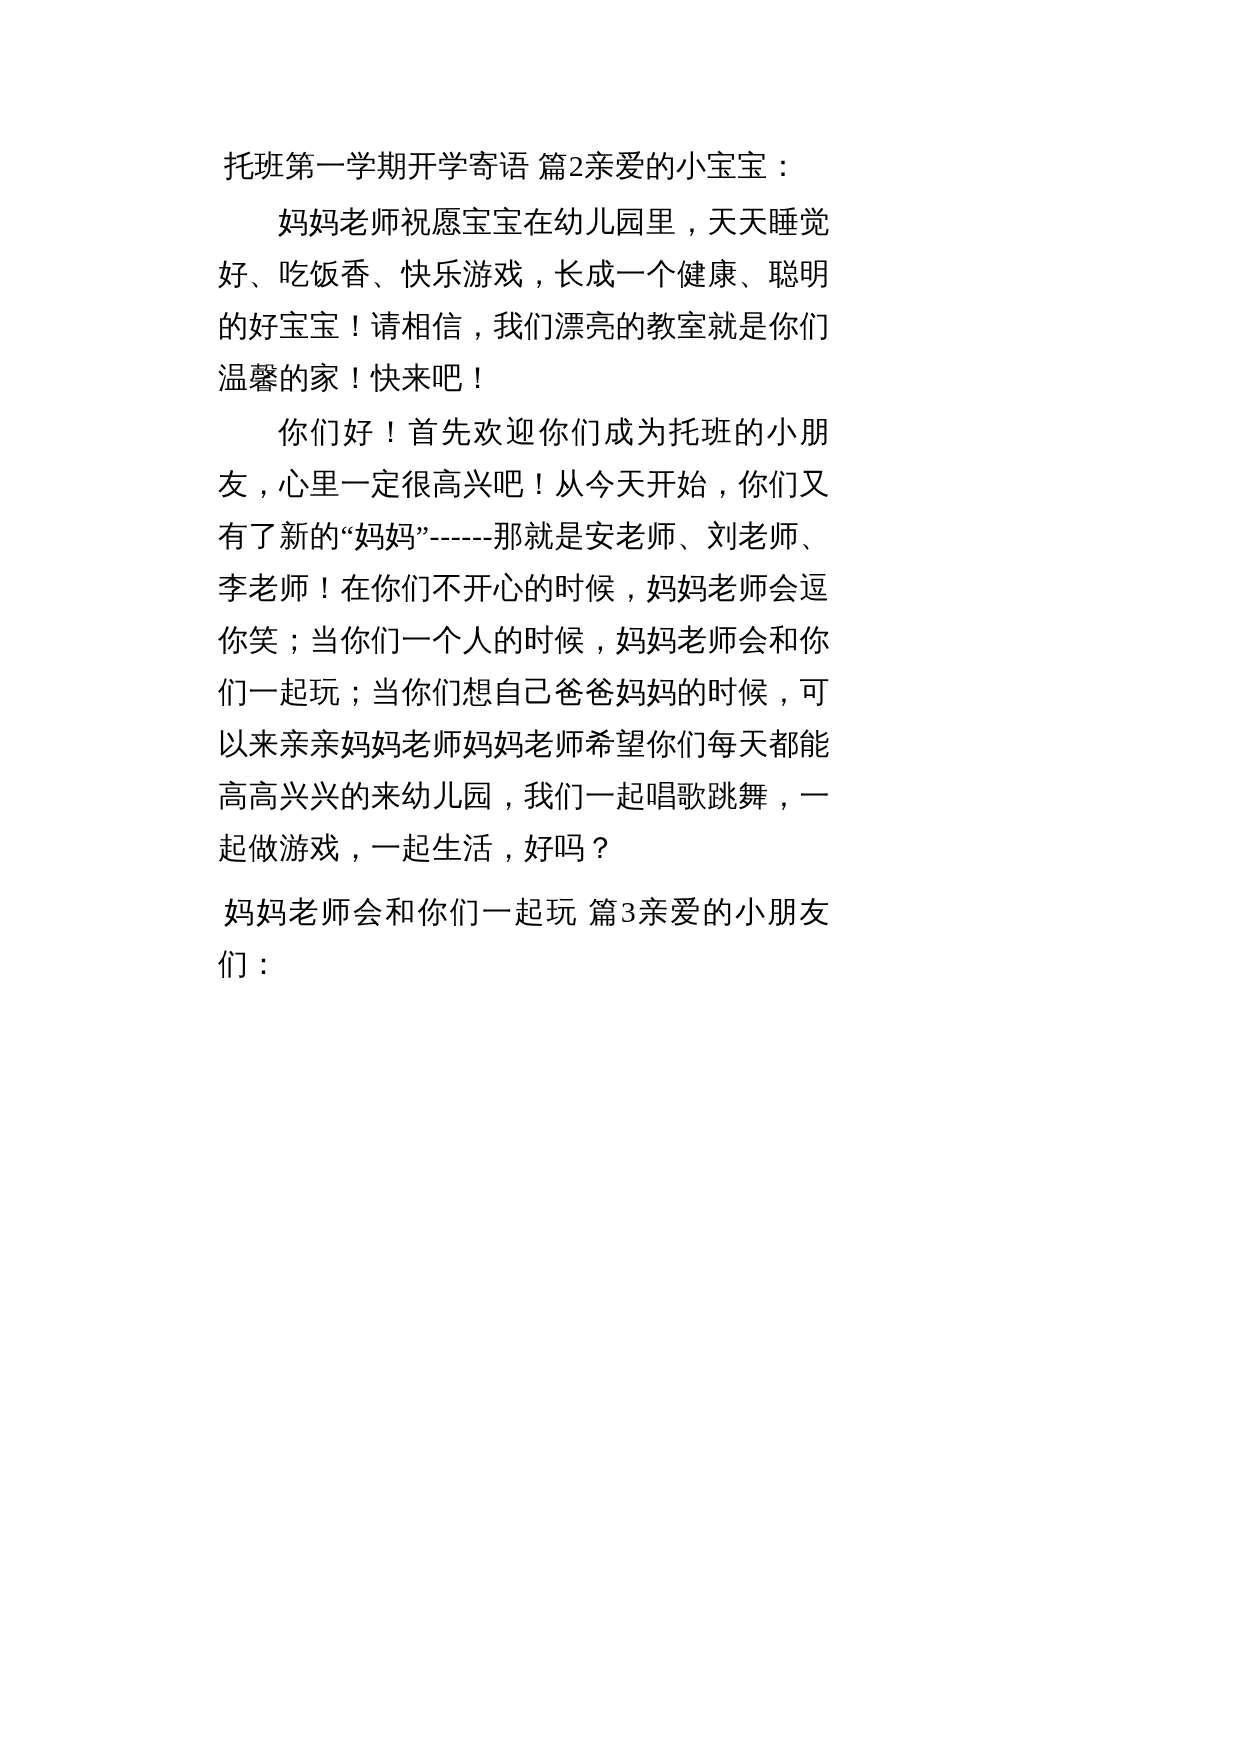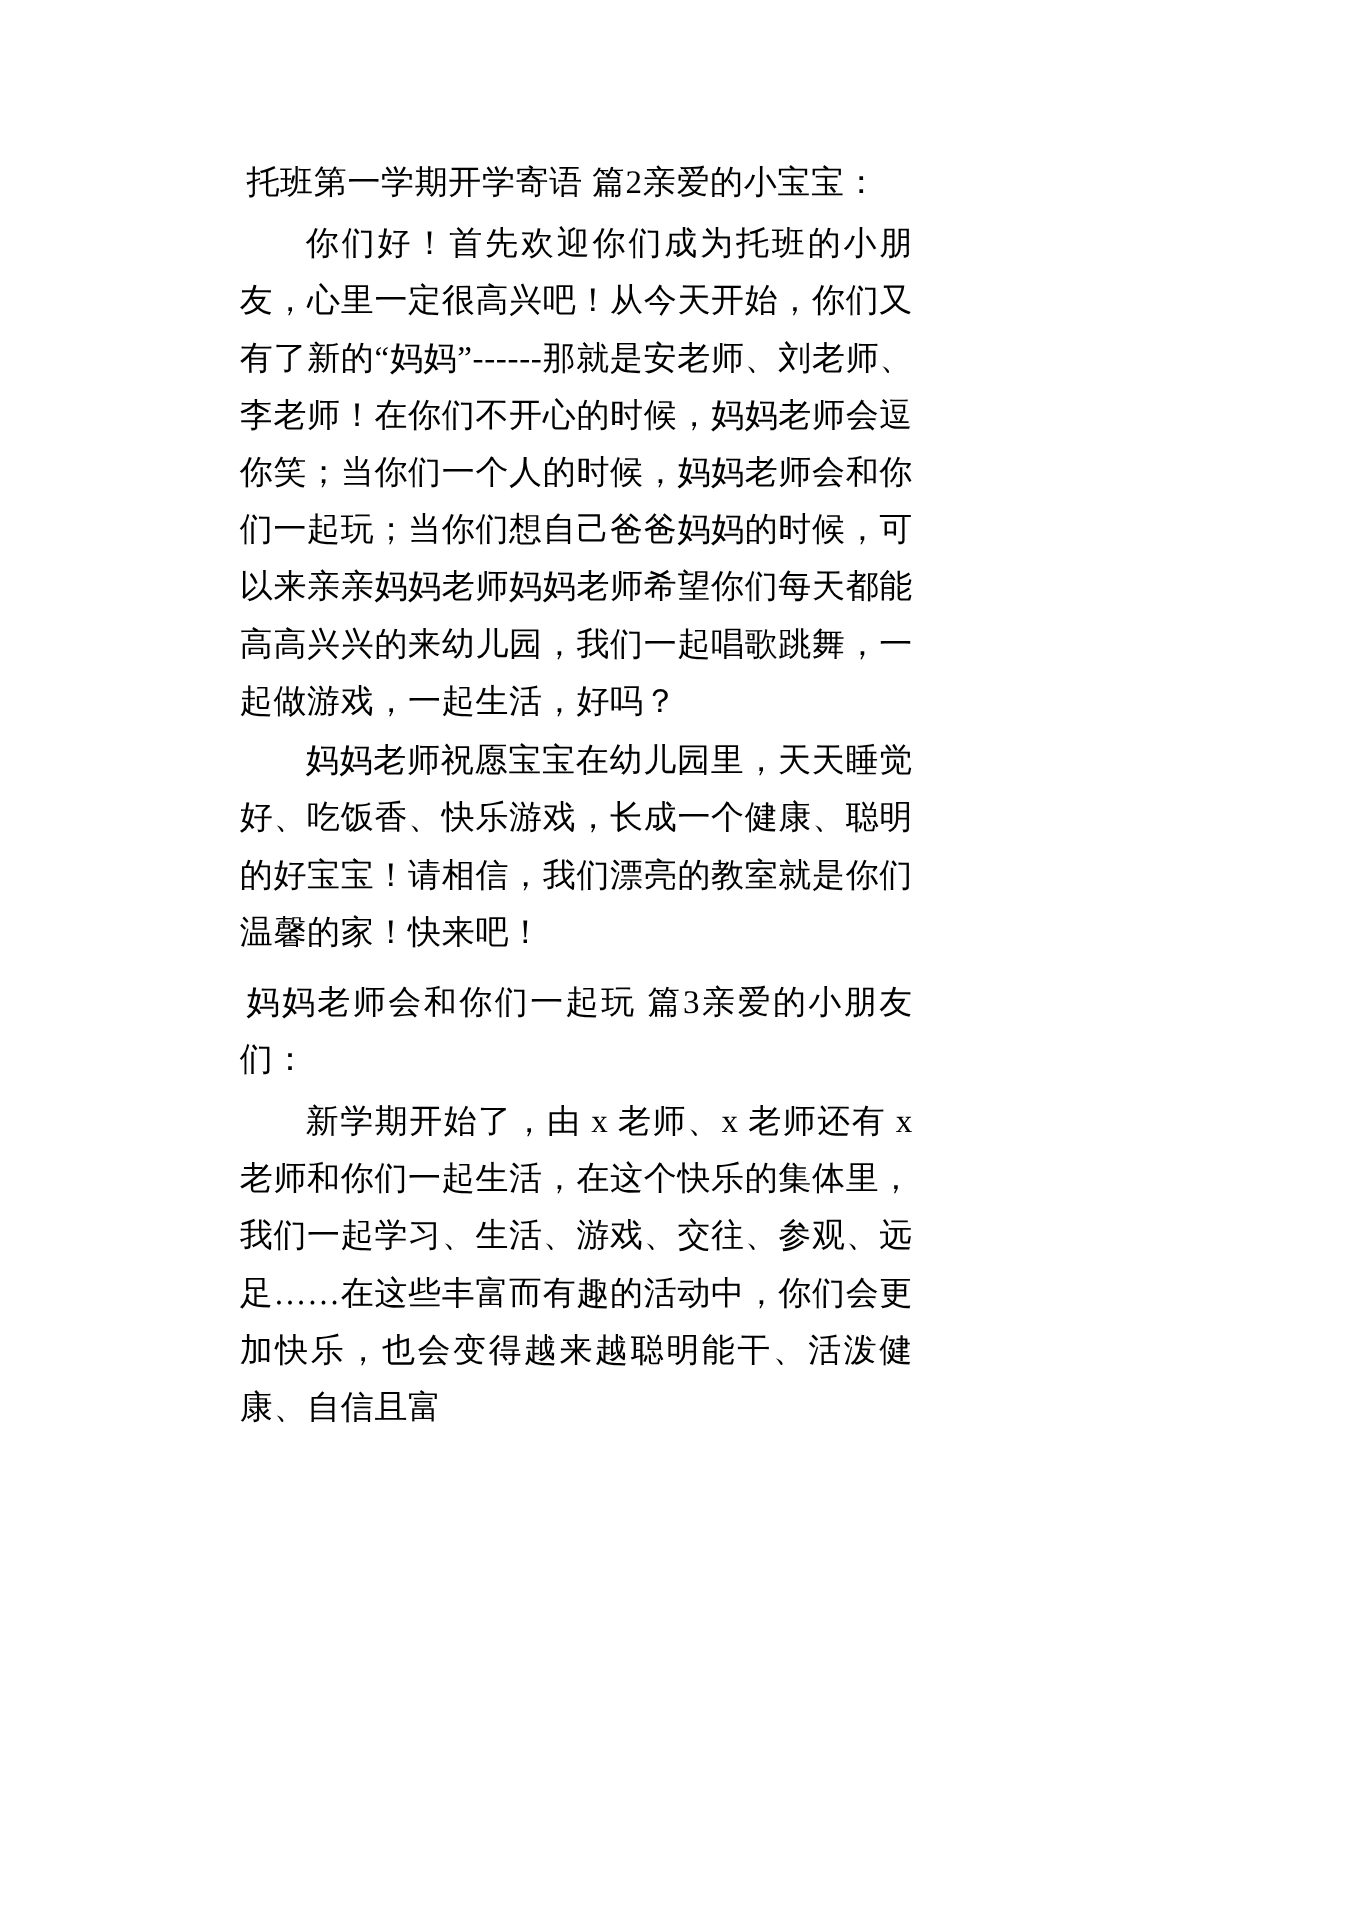--- a/index.html
+++ b/index.html
@@ -43,26 +43,25 @@
   }
 </style>
 </head>
 <body>
 
 <div class="page">
   <div class="doc-body">
 
     <p class="heading">托班第一学期开学寄语 篇2亲爱的小宝宝：</p>
 
+    <p class="indent">妈妈老师祝愿宝宝在幼儿园里，天天睡觉好、吃饭香、快乐游戏，长成一个健康、聪明的好宝宝！请相信，我们漂亮的教室就是你们温馨的家！快来吧！</p>
+
     <p class="indent">你们好！首先欢迎你们成为托班的小朋友，心里一定很高兴吧！从今天开始，你们又有了新的“妈妈”------那就是安老师、刘老师、李老师！在你们不开心的时候，妈妈老师会逗你笑；当你们一个人的时候，妈妈老师会和你们一起玩；当你们想自己爸爸妈妈的时候，可以来亲亲妈妈老师妈妈老师希望你们每天都能高高兴兴的来幼儿园，我们一起唱歌跳舞，一起做游戏，一起生活，好吗？</p>
-
-    <p class="indent">妈妈老师祝愿宝宝在幼儿园里，天天睡觉好、吃饭香、快乐游戏，长成一个健康、聪明的好宝宝！请相信，我们漂亮的教室就是你们温馨的家！快来吧！</p>
 
     <div class="spacer-sm"></div>
 
     <p class="heading">妈妈老师会和你们一起玩 篇3亲爱的小朋友们：</p>
 
 
 
-    <p class="indent">新学期开始了，由 x 老师、x 老师还有 x 老师和你们一起生活，在这个快乐的集体里，我们一起学习、生活、游戏、交往、参观、远足……在这些丰富而有趣的活动中，你们会更加快乐，也会变得越来越聪明能干、活泼健康、自信且富</p>
 
   </div>
 </div>
 
 </body></html>

